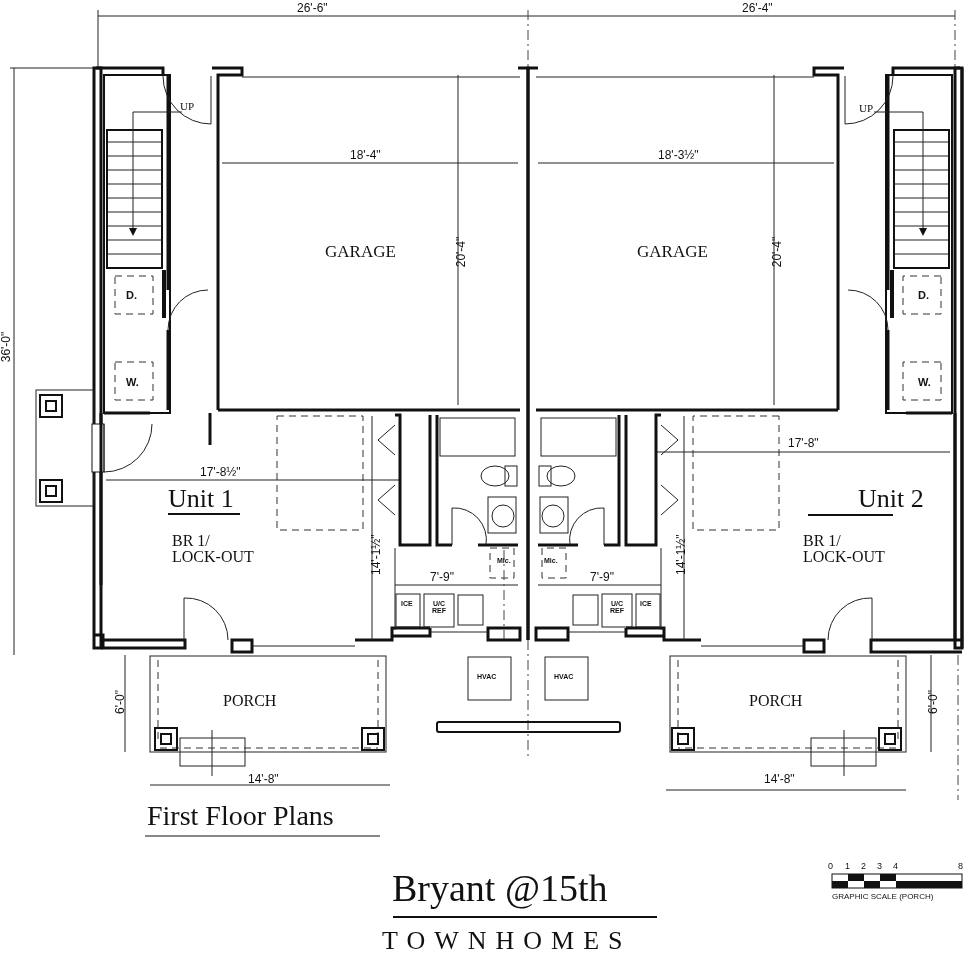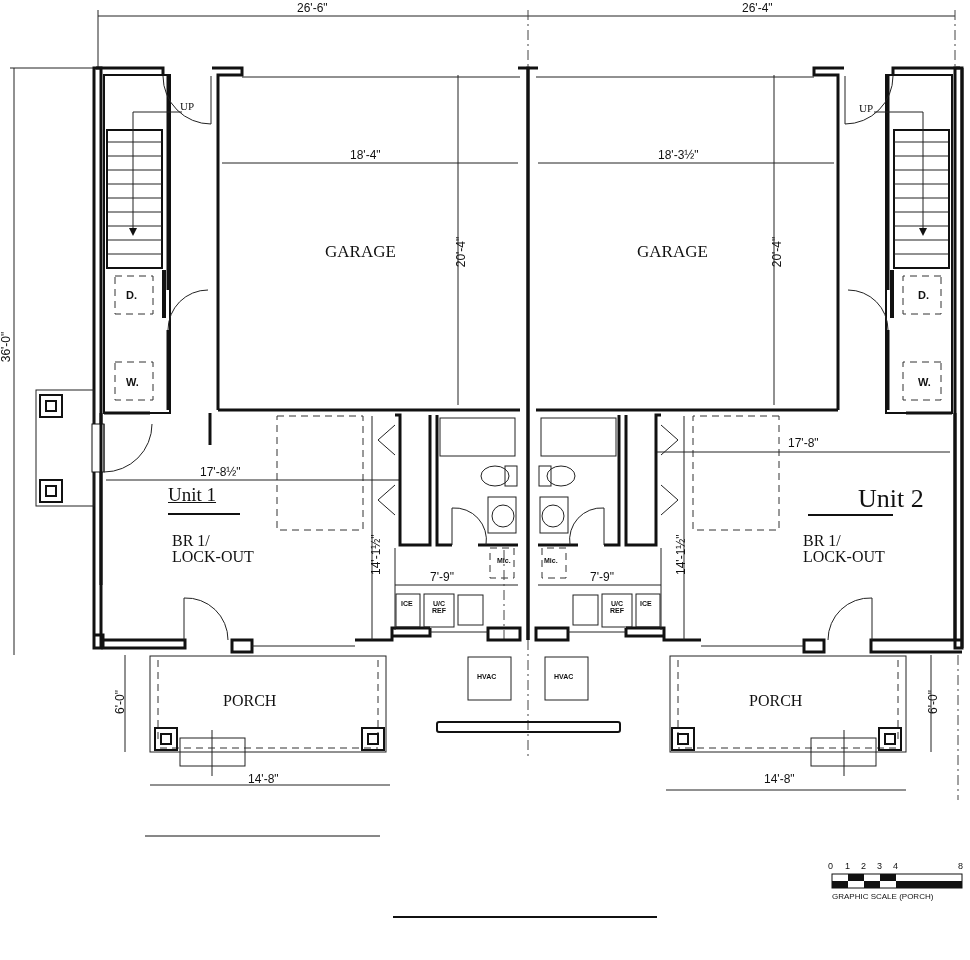--- a/index.html
+++ b/index.html
@@ -235,21 +235,21 @@
 <div class="dim vert" style="left:661px;top:548px;width:40px;text-align:center;">14'-1½"</div>
 <div class="dim" style="left:430px;top:570px;">7'-9"</div>
 <div class="dim" style="left:590px;top:570px;">7'-9"</div>
 <div class="dim" style="left:248px;top:772px;">14'-8"</div>
 <div class="dim" style="left:764px;top:772px;">14'-8"</div>
 <div class="dim vert" style="left:100px;top:695px;width:40px;text-align:center;">6'-0"</div>
 <div class="dim vert" style="left:913px;top:695px;width:40px;text-align:center;">6'-0"</div>
 
 <div class="lbl" style="left:325px;top:242px;font-size:17px;">GARAGE</div>
 <div class="lbl" style="left:637px;top:242px;font-size:17px;">GARAGE</div>
-<div class="lbl" style="left:168px;top:484px;font-size:19px;text-decoration:underline;">Unit 1</div>
+<div class="lbl" style="left:168px;top:484px;font-size:26px;">Unit 1</div>
 <div class="lbl" style="left:812px;top:484px;font-size:26px;margin-left:46px;">Unit 2</div>
 <div class="lbl" style="left:172px;top:533px;font-size:16px;line-height:16px;">
   <div>BR 1/</div>
   <div>LOCK-OUT</div>
 </div>
 <div class="lbl" style="left:803px;top:533px;font-size:16px;line-height:16px;">
   <div>BR 1/</div>
   <div>LOCK-OUT</div>
 </div>
 <div class="lbl" style="left:223px;top:692px;font-size:16px;">PORCH</div>
@@ -262,20 +262,23 @@
 <div class="sm" style="left:918px;top:376px;font-size:11px;">W.</div>
 <div class="sm" style="left:497px;top:557px;font-size:7px;">Mic.</div>
 <div class="sm" style="left:544px;top:557px;font-size:7px;">Mic.</div>
 <div class="sm" style="left:401px;top:600px;font-size:7px;">ICE</div>
 <div class="sm" style="left:640px;top:600px;font-size:7px;">ICE</div>
 <div class="sm" style="left:428px;top:600px;width:22px;font-size:7px;line-height:7px;white-space:normal;text-align:center;">U/C REF</div>
 <div class="sm" style="left:606px;top:600px;width:22px;font-size:7px;line-height:7px;white-space:normal;text-align:center;">U/C REF</div>
 <div class="sm" style="left:477px;top:673px;font-size:7px;">HVAC</div>
 <div class="sm" style="left:554px;top:673px;font-size:7px;">HVAC</div>
 
+<div class="lbl" style="left:147px;top:800px;font-size:28px;">First Floor Plans</div>
+<div class="lbl" style="left:392px;top:866px;font-size:38px;">Bryant @15th</div>
+<div class="lbl" style="left:382px;top:926px;font-size:26px;letter-spacing:9px;">TOWNHOMES</div>
 
 <div class="sm" style="left:828px;top:861px;font-weight:normal;">0</div>
 <div class="sm" style="left:845px;top:861px;font-weight:normal;">1</div>
 <div class="sm" style="left:861px;top:861px;font-weight:normal;">2</div>
 <div class="sm" style="left:877px;top:861px;font-weight:normal;">3</div>
 <div class="sm" style="left:893px;top:861px;font-weight:normal;">4</div>
 <div class="sm" style="left:958px;top:861px;font-weight:normal;">8</div>
 <div class="sm" style="left:832px;top:892px;font-weight:normal;font-size:8px;">GRAPHIC SCALE (PORCH)</div>
 </div>
 

